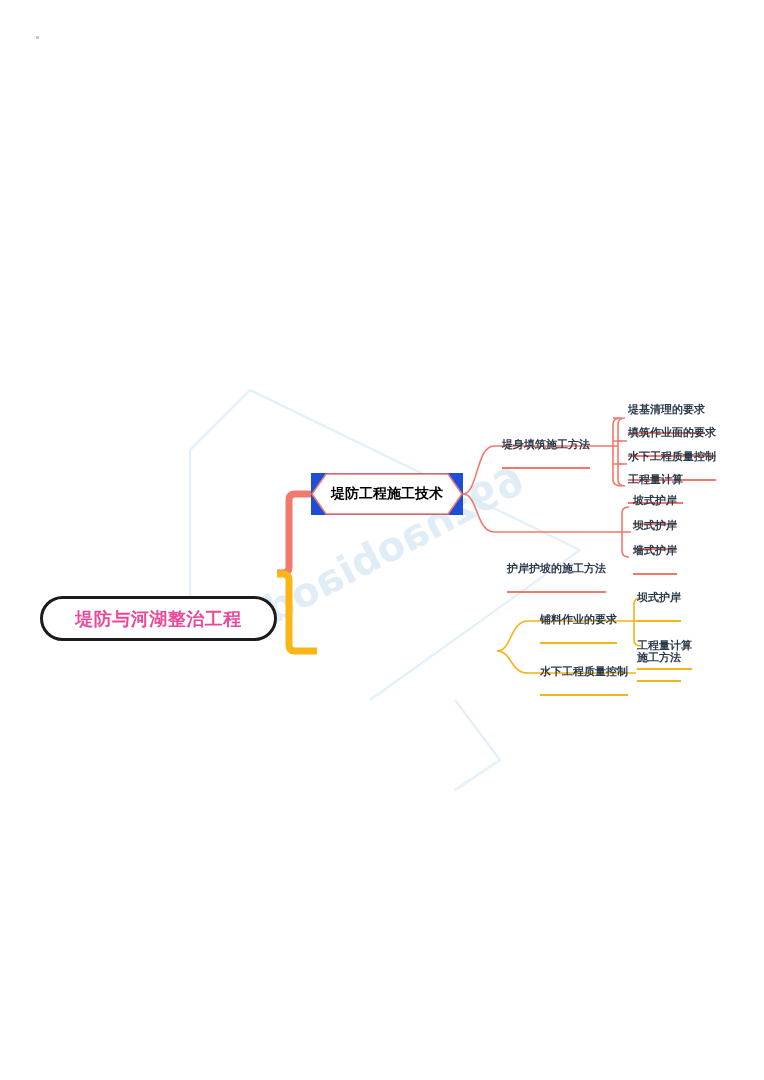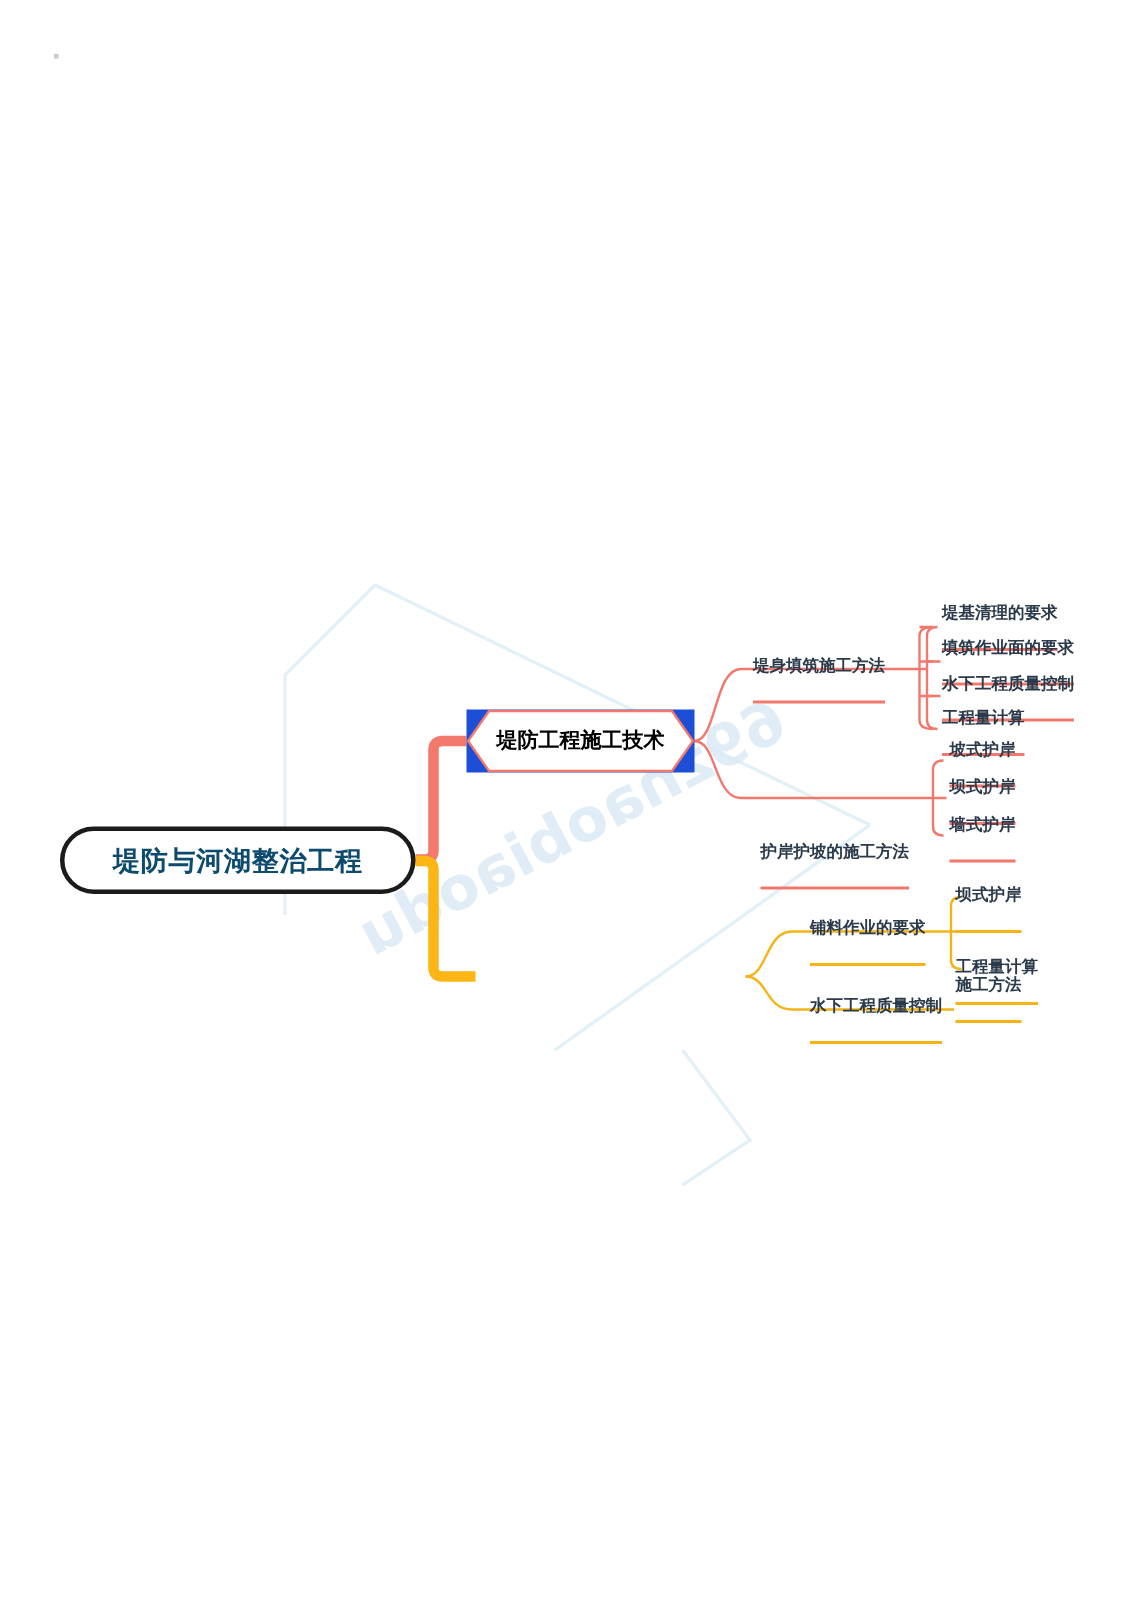--- a/index.html
+++ b/index.html
@@ -63,21 +63,22 @@
     stroke: #e2f0f8;
     stroke-width: 2.2;
     fill: none;
   }
 
   
   .node {
     position: absolute;
     box-sizing: border-box;
     white-space: nowrap;
-    color: #0c4a6e;
+    color: #ec4899;
+    margin-top: 45px;
   }
 
   
   .root-node {
     left: 40px;
     top: 551px;
     width: 237px;
     height: 45px;
     border: 3px solid #1b1b1b;
     border-radius: 23px;

